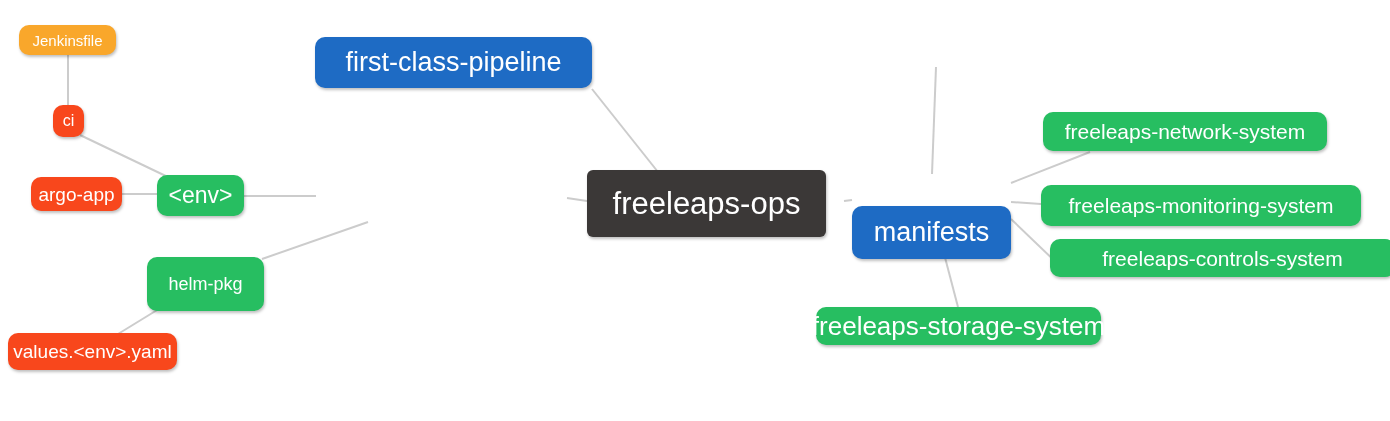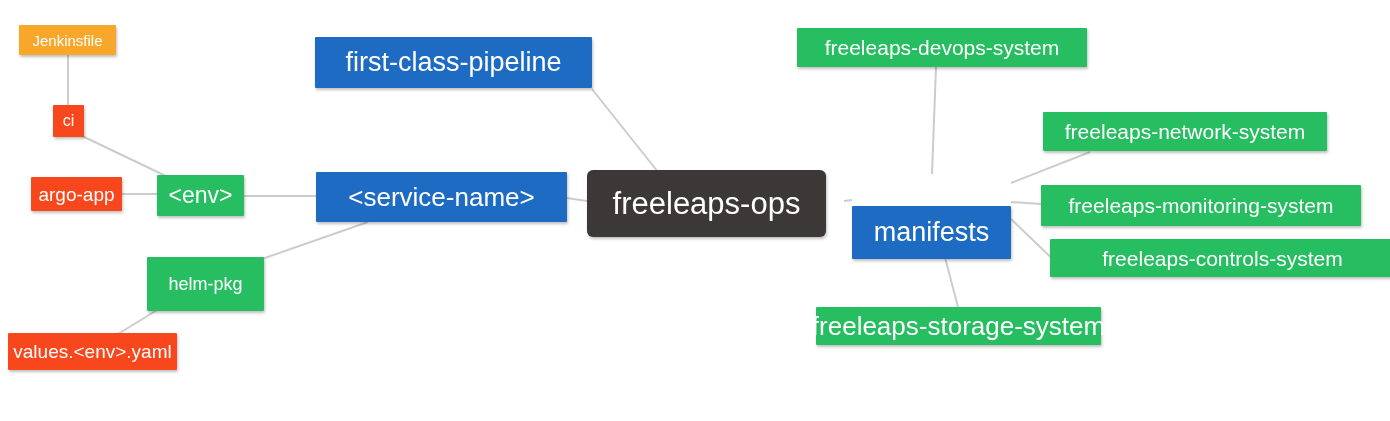--- a/index.html
+++ b/index.html
@@ -9,21 +9,21 @@
     background:var(--background,#fff);
     font-family:"Liberation Sans", sans-serif;
     overflow:hidden;
   }
   .edges{position:absolute;left:0;top:0;width:1390px;height:421px;z-index:0;}
   .edges line{stroke:var(--edge,#cccccc);stroke-width:2;}
   .node{
     position:absolute;z-index:1;
     display:flex;align-items:center;justify-content:center;
     color:var(--nodetext,#ffffff);
-    border-radius:1px;
+    border-radius:10px;
     box-shadow:1px 2px 3px rgba(0,0,0,0.25);
     white-space:nowrap;
     cursor:default;
     line-height:1;
   }
   .node.blue{background:var(--blue,#1e6bc4);}
   .node.green{background:var(--green,#27be61);}
   .node.orange{background:var(--orange,#f9a72b);}
   .node.red{background:var(--red,#f8471c);}
   .node.dark{background:var(--dark,#3b3837);border-radius:6px;}
@@ -57,27 +57,25 @@
   <div class="node red" style="left:31px;  top:177px; width:91px;  height:34px; font-size:19px;">argo-app</div>
 
   <div class="node green" style="left:157px; top:175px; width:87px;  height:41px; font-size:23px;">&lt;env&gt;</div>
 
   <div class="node green" style="left:147px; top:257px; width:117px; height:54px; font-size:18px;">helm-pkg</div>
 
   <div class="node red" style="left:8px;   top:333px; width:169px; height:37px; font-size:19px;">values.&lt;env&gt;.yaml</div>
 
   <div class="node blue" style="left:315px; top:37px;  width:277px; height:51px; font-size:27px;">first-class-pipeline</div>
 
-  <div class="node blue" style="left:316px; top:172px; width:251px; height:50px; font-size:26px;">&lt;service-name&gt;</div>
 
   <div class="node dark" style="left:587px; top:170px; width:239px; height:67px; font-size:31px;">freeleaps-ops</div>
 
   <div class="node blue" style="left:852px; top:174px; width:159px; height:53px; font-size:27px;margin-top:32px;">manifests</div>
 
-  <div class="node green" style="left:797px; top:28px;  width:290px; height:39px; font-size:21px;">freeleaps-devops-system</div>
 
   <div class="node green" style="left:1043px;top:112px; width:284px; height:39px; font-size:21px;">freeleaps-network-system</div>
 
   <div class="node green" style="left:1041px;top:185px; width:320px; height:41px; font-size:21px;">freeleaps-monitoring-system</div>
 
   <div class="node green" style="left:1050px;top:239px; width:345px; height:38px; font-size:21px;">freeleaps-controls-system</div>
 
   <div class="node green" style="left:816px; top:307px; width:285px; height:38px; font-size:26px;">freeleaps-storage-system</div>
 
 </div>

